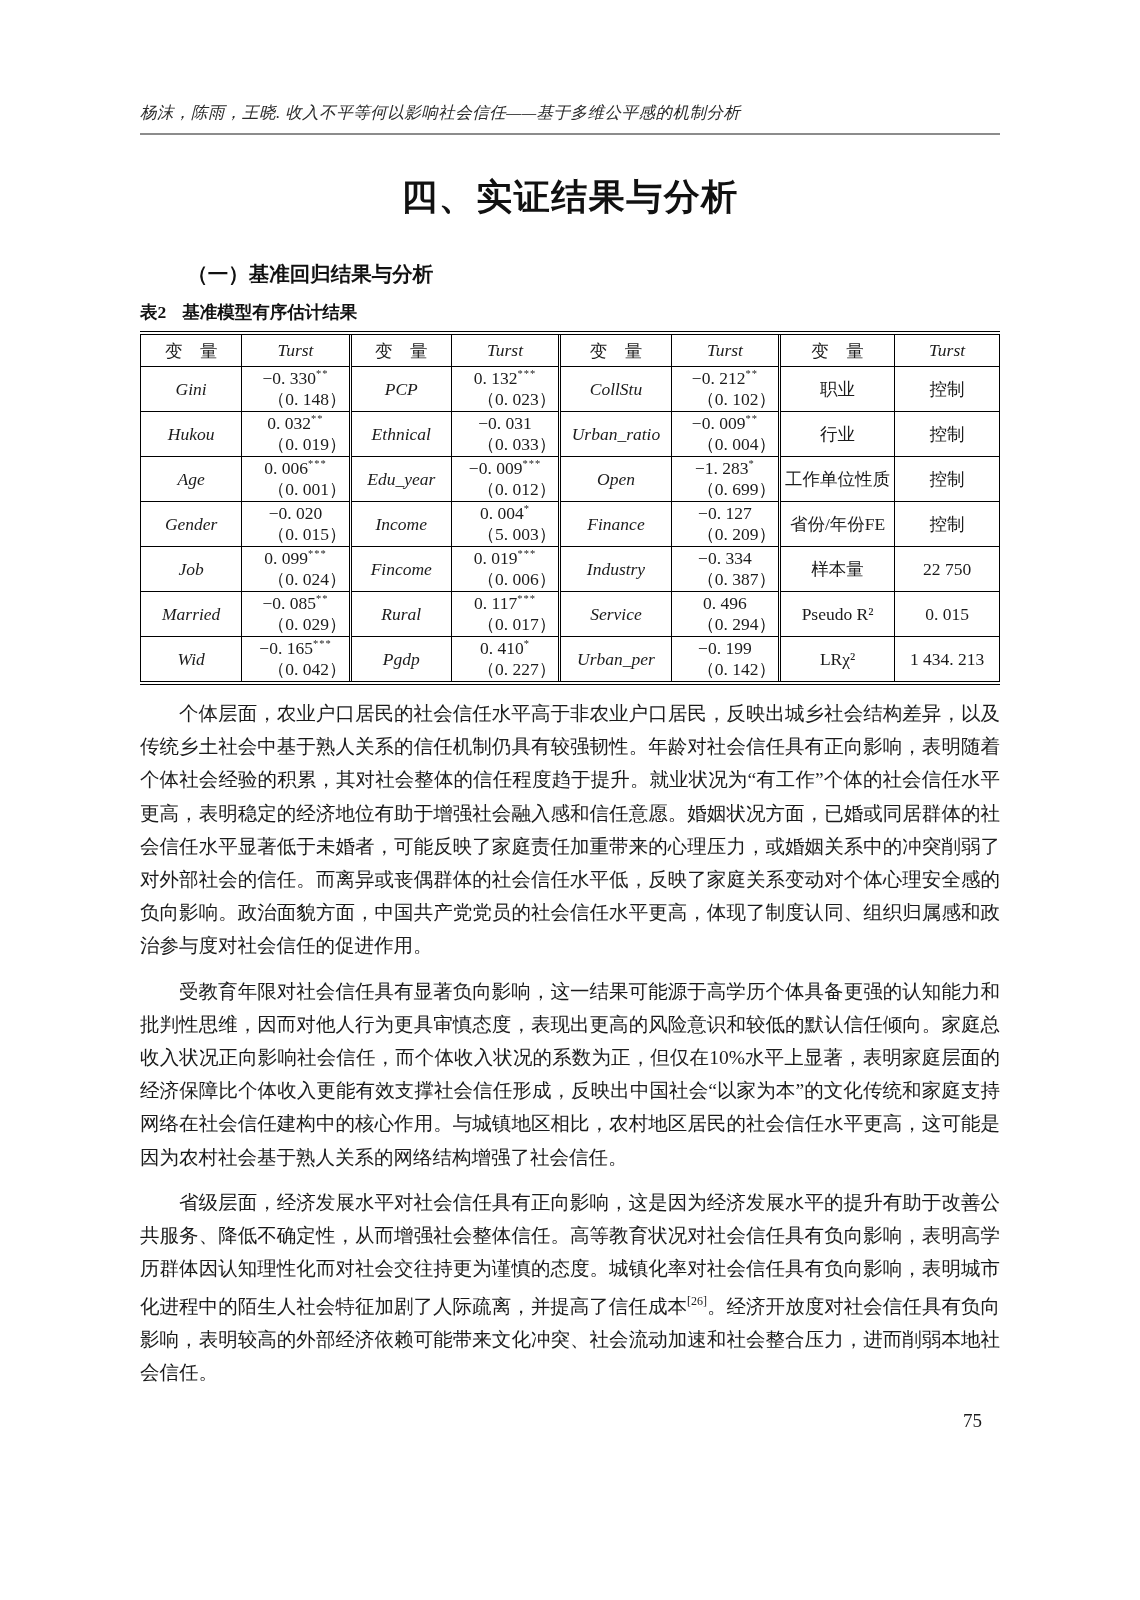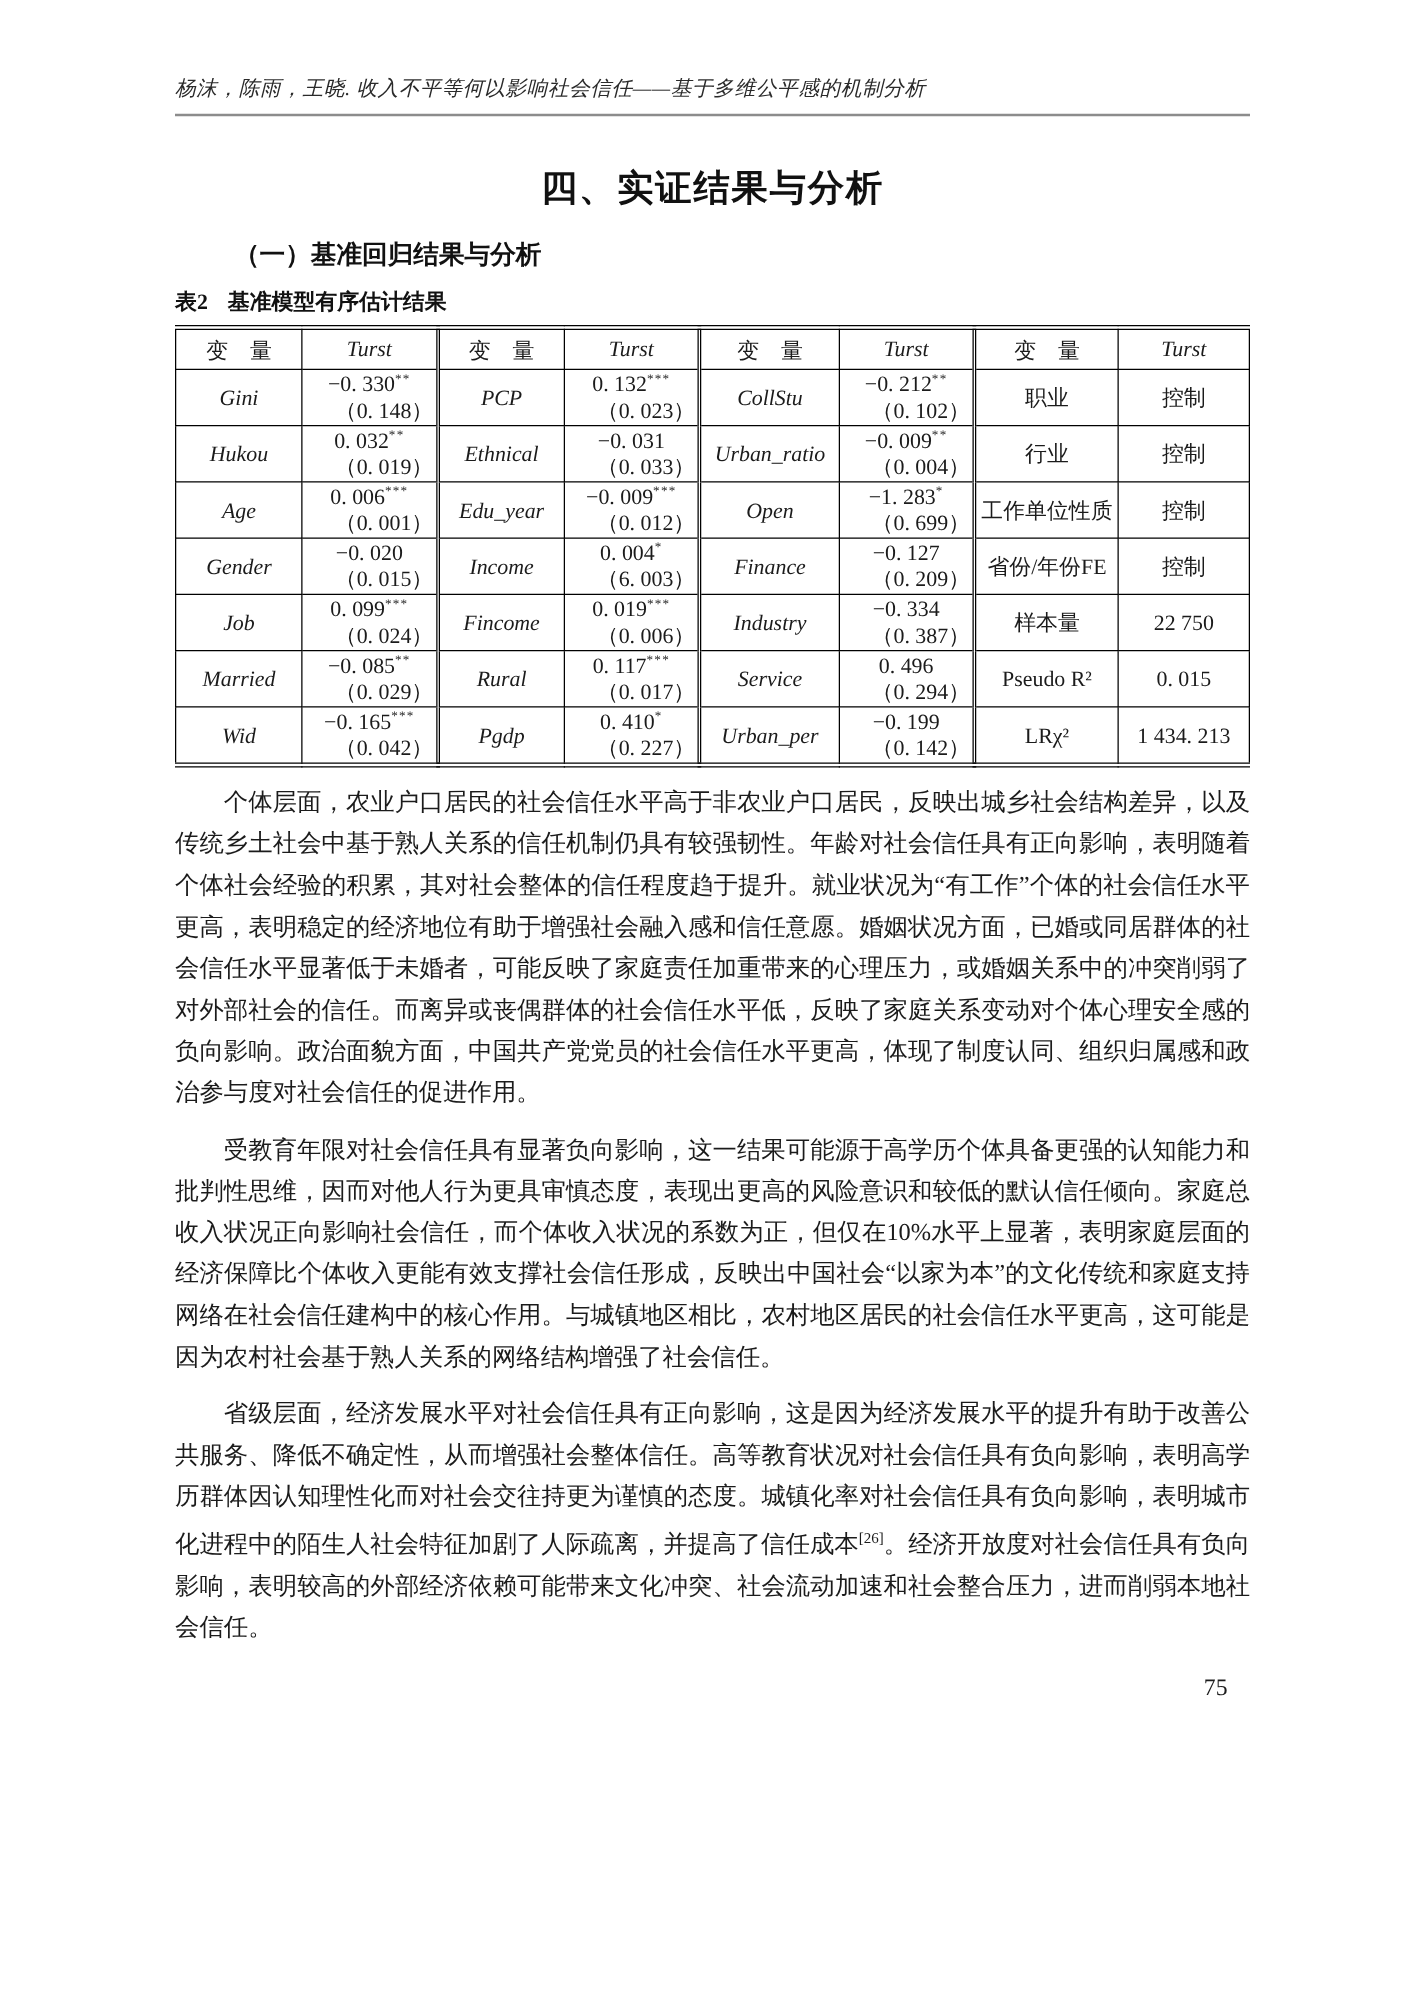--- a/index.html
+++ b/index.html
@@ -9,39 +9,39 @@
     color: #1b1b1b;
     font-family: "Liberation Serif", "DejaVu Serif", serif;
   }
   .page {
     position: relative;
     width: 1140px; height: 1600px;
     overflow: hidden;
     background: #ffffff;
   }
   .content {
-    padding: 60px 140px 0 140px;
+    padding: 102px 140px 0 140px;
     width: 860px;
   }
   .running-head {
     font-size: 16.5px;
     font-style: italic;
     letter-spacing: 0.5px;
     color: #2a2a2a;
     white-space: nowrap;
   }
   .head-rule {
     margin-top: 9px;
     height: 2px;
     background: #8c8c8c;
   }
   h1.title {
-    margin: 38px 0 18px 0;
+    margin: 38px 0 38px 0;
     text-align: center;
-    font-size: 29px;
+    font-size: 36px;
     font-weight: 700;
     letter-spacing: 1.5px;
     color: #111;
   }
   h2.sub {
     margin: 0 0 8px 0;
     font-size: 20.5px;
     font-weight: 700;
     text-indent: 2.3em;
     color: #111;
@@ -209,21 +209,21 @@
           </tr>
           <tr>
             <td class="var"><span class="en">Gender</span></td>
             <td class="val">
               <span class="coef">−0. 020</span>
               <span class="se">（0. 015）</span>
             </td>
             <td class="var gs"><span class="en">Income</span></td>
             <td class="val">
               <span class="coef">0. 004<sup>*</sup></span>
-              <span class="se">（6. 003）</span>
+              <span class="se">（5. 003）</span>
             </td>
             <td class="var gs"><span class="en">Finance</span></td>
             <td class="val">
               <span class="coef">−0. 127</span>
               <span class="se">（0. 209）</span>
             </td>
             <td class="var gs"><span>省份/年份FE</span></td>
             <td class="val">控制</td>
           </tr>
           <tr>

